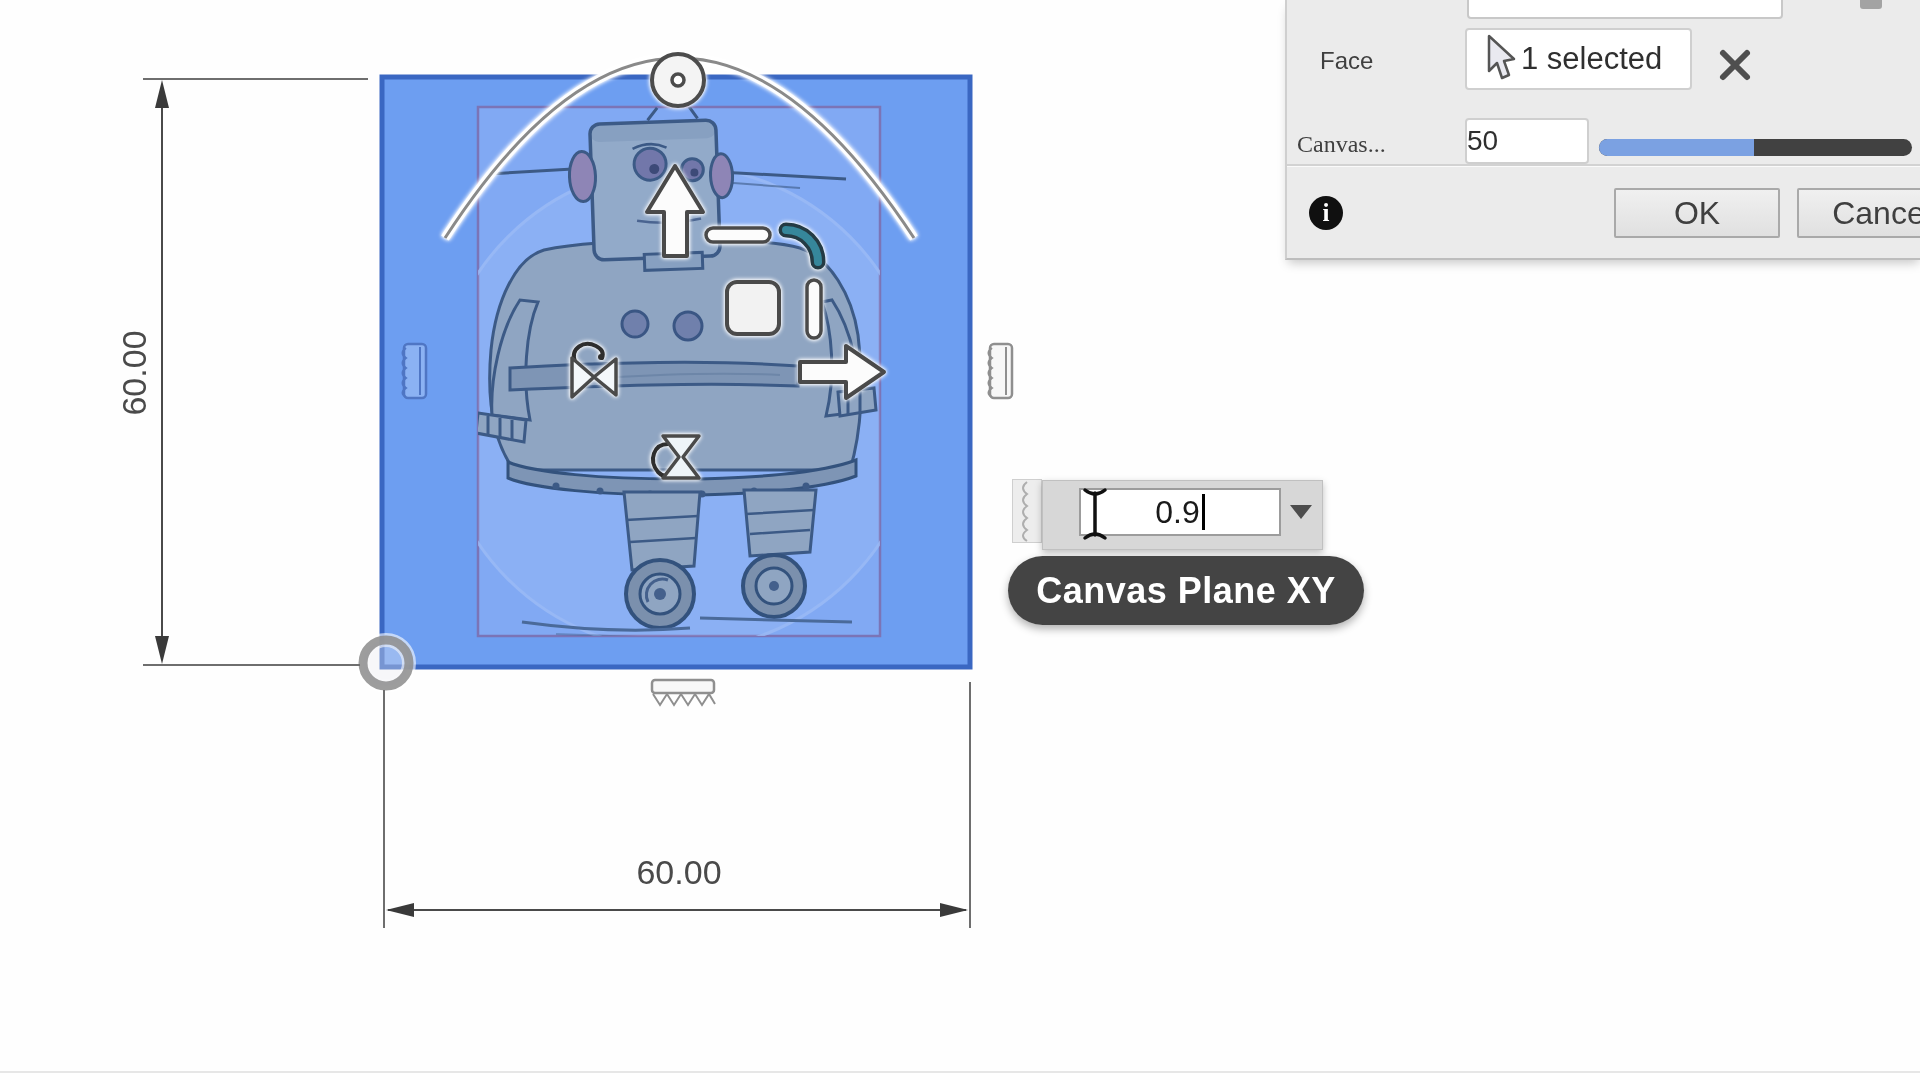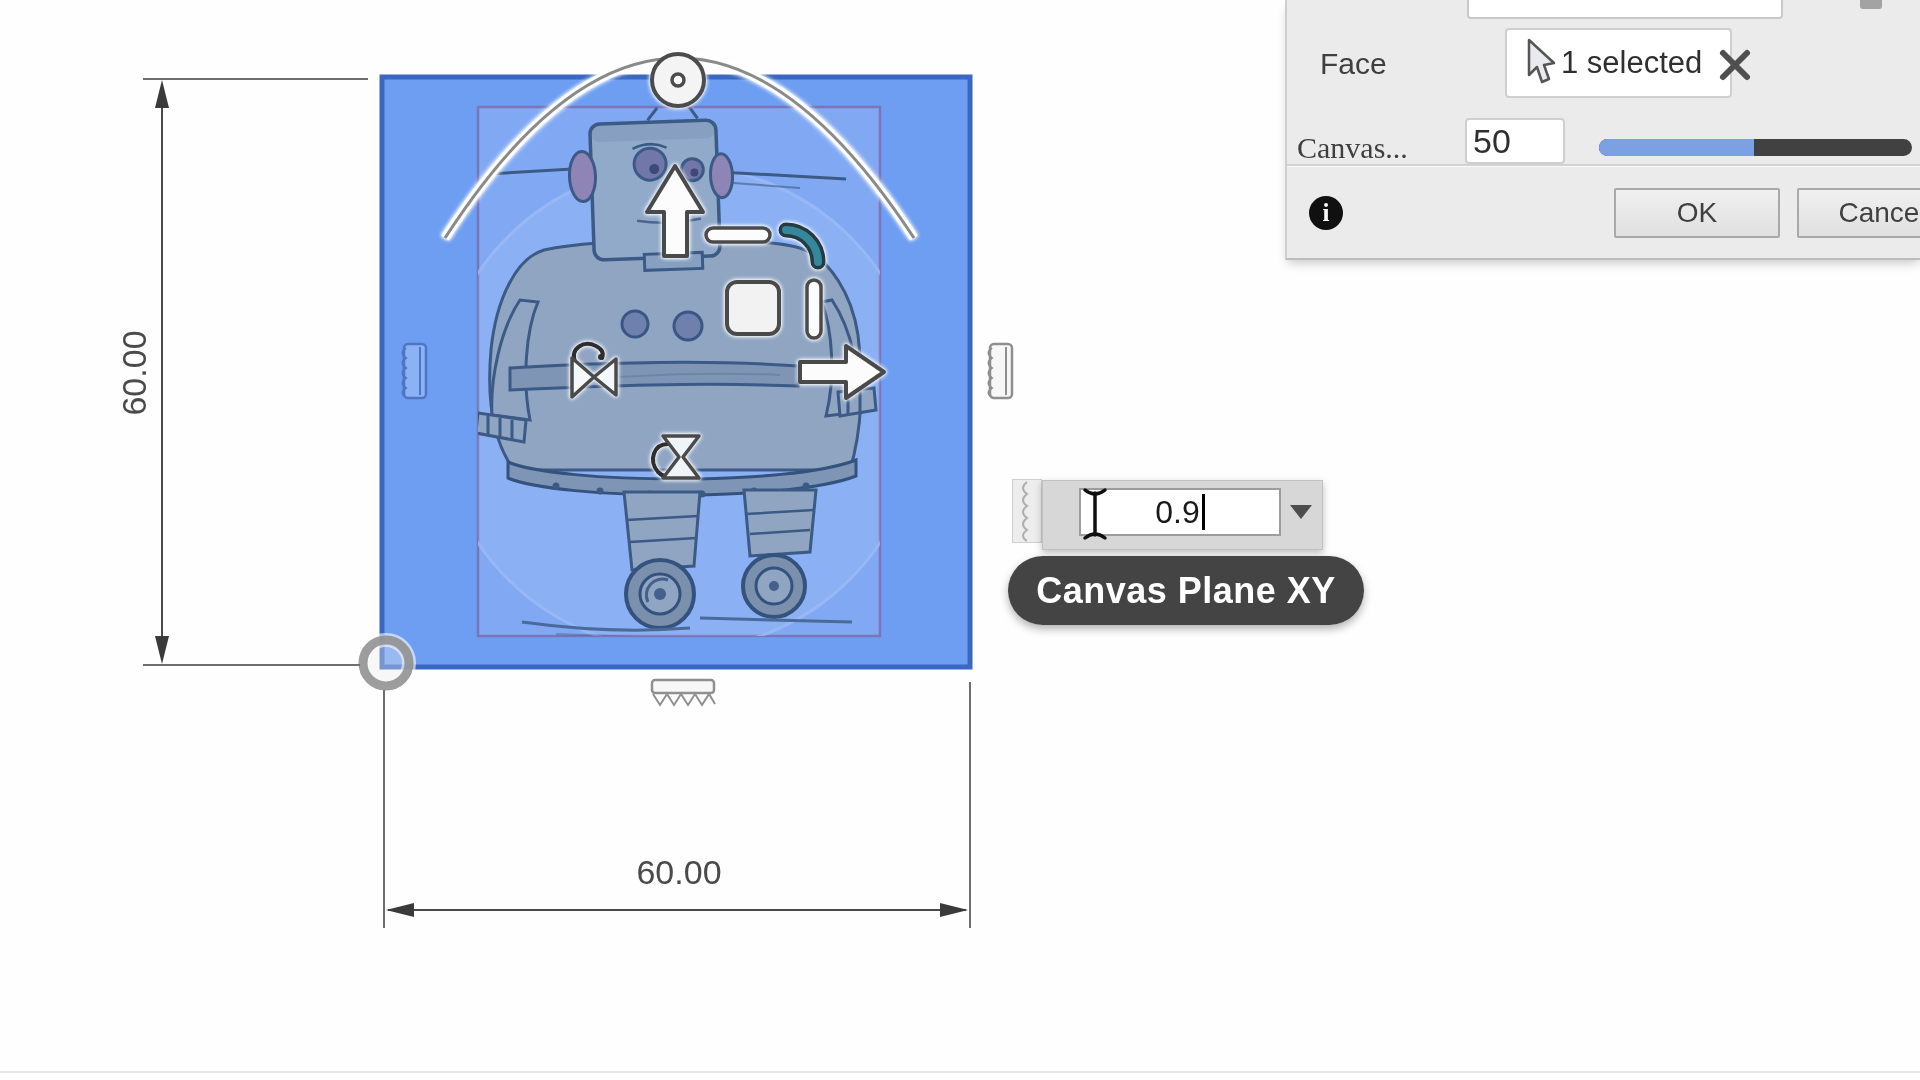--- a/index.html
+++ b/index.html
@@ -9,32 +9,32 @@
 
   
   #scene{position:absolute;left:0;top:0;width:1920px;height:1080px;}
   .manip{filter:drop-shadow(0 0 2px rgba(255,255,255,.95)) drop-shadow(0 0 1px rgba(255,255,255,.9));}
   .dimtext{font-family:"Liberation Sans",sans-serif;font-size:34px;fill:#4a4a4a;}
 
   
   #dialog{left:1285px;top:0;width:635px;height:258px;background:#ebebeb;
           border-left:2px solid #cfcfcf;border-bottom:2px solid #bdbdbd;
           box-shadow:0 6px 10px -3px rgba(0,0,0,.22);overflow:visible;}
-  .row-label{color:#3f3f3f;font-size:30px;}
+  .row-label{color:#3f3f3f;font-size:24px;}
   .whitebox{background:#fff;border:2px solid #cfcfcf;border-radius:4px;box-sizing:border-box;}
-  #sel-box{left:178px;top:28px;width:227px;height:70px;display:flex;align-items:center;margin-left:40px;}
+  #sel-box{left:178px;top:28px;width:227px;height:62px;display:flex;align-items:center;}
   #sel-box span{font-size:31px;color:#2f2f2f;}
   #top-partial{left:180px;top:-32px;width:312px;height:47px;border:2px solid #c8c8c8;background:#fff;border-radius:4px;}
   #top-sliver{left:573px;top:0;width:22px;height:9px;background:#a3a3a3;border-radius:0 0 3px 3px;}
-  #val-box{left:178px;top:118px;width:100px;height:46px;display:flex;align-items:center;padding-left:6px;
-           font-size:34px;color:#2f2f2f;}
+  #val-box{left:178px;top:118px;width:124px;height:46px;display:flex;align-items:center;
+           font-size:28px;color:#2f2f2f;}
   #groove{left:0;top:164px;width:635px;height:0;border-top:2px solid #d2d2d2;border-bottom:1px solid #fafafa;}
   .btn{position:absolute;top:188px;height:50px;background:linear-gradient(#f0f0f0,#e0e0e0);
        border:2px solid #a9a9a9;border-radius:2px;box-sizing:border-box;
-       display:flex;align-items:center;justify-content:center;font-size:28px;color:#3f3f3f;}
+       display:flex;align-items:center;justify-content:center;font-size:32px;color:#3f3f3f;}
   #info-btn{left:22px;top:196px;width:34px;height:34px;border-radius:50%;background:#101010;
             display:flex;align-items:center;justify-content:center;
             color:#fff;font-family:"Liberation Serif",serif;font-weight:bold;font-size:25px;}
   #slider{left:312px;top:139px;width:313px;height:17px;border-radius:9px;background:#414141;}
   #slider-fill{left:0;top:0;width:155px;height:17px;border-radius:9px 0 0 9px;background:#7ba1e2;}
 
   
   #grip{left:1012px;top:479px;width:30px;height:64px;background:#ededed;border:1px solid #cfcfcf;box-sizing:border-box;}
   #scale-box{left:1042px;top:480px;width:281px;height:70px;background:#d7d7d7;border:1px solid #c0c0c0;
              box-shadow:0 3px 7px rgba(0,0,0,.25);box-sizing:border-box;}

